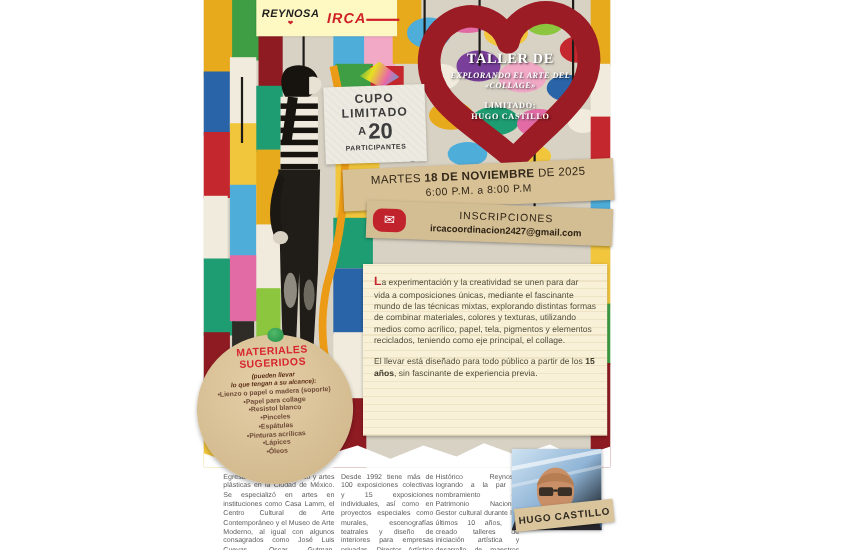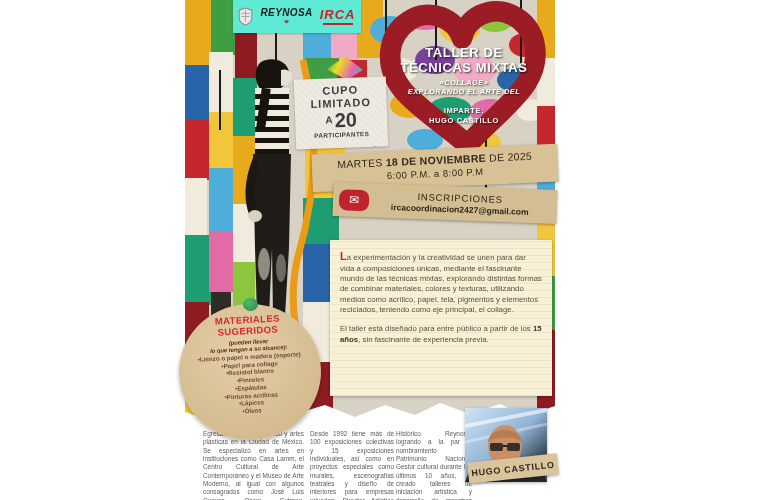--- a/index.html
+++ b/index.html
@@ -5,36 +5,36 @@
   html,body{margin:0;padding:0;background:#ffffff;}
   .canvas{position:relative;width:765px;height:500px;background:#ffffff;overflow:hidden;
           font-family:"Liberation Sans",sans-serif;margin:0 auto;}
   .poster{position:absolute;left:185px;top:0;width:370px;height:500px;background:#ffffff;}
   .abs{position:absolute;}
 
   
   .graffiti{left:0;top:0;width:370px;height:425px;z-index:1;}
 
   
-  .header-bar{left:48px;top:0;width:128px;height:33px;background:#5eead4;z-index:6;
+  .header-bar{left:48px;top:0;width:128px;height:33px;background:#fef9c3;z-index:6;
               display:flex;align-items:center;justify-content:center;gap:7px;
               box-shadow:0 1px 2px rgba(0,0,0,.25);}
   .reynosa-stack{display:flex;flex-direction:column;align-items:center;line-height:1;}
   .reynosa-word{font-size:10px;font-weight:800;font-style:italic;color:#1d1d1d;letter-spacing:.4px;}
   .mini-heart{color:#c5242c;font-size:6px;line-height:1;margin-top:1px;}
-  .irca-stack{display:flex;flex-direction:column;align-items:center;line-height:1;}
+  .irca-stack{display:flex;flex-direction:row;align-items:center;line-height:1;}
   .irca-word{font-size:13px;font-weight:800;color:#cf2027;letter-spacing:1px;font-style:italic;}
   .irca-bar{width:30px;height:2px;background:#cf2027;margin-top:2px;}
 
   
   .boy{left:52px;top:58px;width:68px;height:268px;z-index:2;}
 
   
   .heart{left:193px;top:0px;width:172px;height:156px;z-index:2;}
-  .title-block{left:196px;top:46px;width:166px;z-index:3;text-align:center;color:#ffffff;}
+  .title-block{left:196px;top:46px;width:166px;z-index:3;text-align:center;color:#ffffff;font-family:Liberation Serif, serif;}
   .title-l{font-weight:800;font-size:13px;letter-spacing:.6px;line-height:1.12;
            text-shadow:1px 1px 2px rgba(0,0,0,.75);}
   .title-sub{font-weight:700;font-style:italic;font-size:7.5px;letter-spacing:.4px;line-height:1.25;
              margin-top:3px;text-shadow:1px 1px 2px rgba(0,0,0,.75);}
   .title-imp{font-weight:700;font-size:7.5px;letter-spacing:.6px;line-height:1.3;margin-top:9px;
              text-shadow:1px 1px 2px rgba(0,0,0,.75);}
 
   
   .rainbow{left:142px;top:56px;width:36px;height:24px;z-index:4;
            background:linear-gradient(115deg,#2e9e50,#e8e020,#e868a8,#3fa8d8);
@@ -202,27 +202,26 @@
       <path d="M16,100 C8,120 6,140 12,156 L20,152 C16,138 18,118 22,104 Z" fill="#1b1813"></path>
       <ellipse cx="18" cy="158" rx="7" ry="6" fill="#d9d2c2"></ellipse>
     </svg>
 
     <svg class="abs heart" viewBox="0 0 100 90">
       <path d="M50 22 C47 10 32 3 20 10 C6 18 4 36 14 50 C22 61 38 72 50 84 C62 72 78 61 86 50 C96 36 94 18 80 10 C68 3 53 10 50 22 Z" fill="none" stroke="#9c1c26" stroke-width="12" stroke-linejoin="round" transform="rotate(-3 50 45)"></path>
     </svg>
 
     <div class="abs title-block">
       <div class="title-l">TALLER DE</div>
-      <div class="title-l">TÉCNICAS MIXTAS</div>
       <div class="title-sub">
+        <div>EXPLORANDO EL ARTE DEL</div>
         <div>«COLLAGE»</div>
-        <div>EXPLORANDO EL ARTE DEL</div>
       </div>
       <div class="title-imp">
-        <div>IMPARTE:</div>
+        <div>LIMITADO:</div>
         <div>HUGO CASTILLO</div>
       </div>
     </div>
 
     <div class="abs rainbow"></div>
     <div class="abs badge">
       <div class="badge-l1">CUPO</div>
       <div class="badge-l1">LIMITADO</div>
       <div class="badge-l3">
         <span class="badge-a">A</span><span class="badge-num">20</span>
@@ -244,21 +243,21 @@
         <span>✉</span>
       </div>
       <div class="insc-text">
         <div class="insc-label">INSCRIPCIONES</div>
         <div class="insc-email">ircacoordinacion2427@gmail.com</div>
       </div>
     </div>
 
     <div class="abs panel">
       <p><span class="dropcap">L</span><span>a experimentación y la creatividad se unen para dar vida a composiciones únicas, mediante el fascinante mundo de las técnicas mixtas, explorando distintas formas de combinar materiales, colores y texturas, utilizando medios como acrílico, papel, tela, pigmentos y elementos reciclados, teniendo como eje principal, el collage.</span></p>
-      <p><span>El taller está diseñado para entre público a partir de los </span><span class="bold15">15 años</span><span>, sin fascinante de experiencia previa.</span></p>
+      <p><span>El llevar está diseñado para todo público a partir de los </span><span class="bold15">15 años</span><span>, sin fascinante de experiencia previa.</span></p>
     </div>
 
     <div class="abs green-blob"></div>
     <div class="abs materials">
       <div class="mat-title">
         <div>MATERIALES</div>
         <div>SUGERIDOS</div>
       </div>
       <div class="mat-note">
         <div>(pueden llevar</div>

